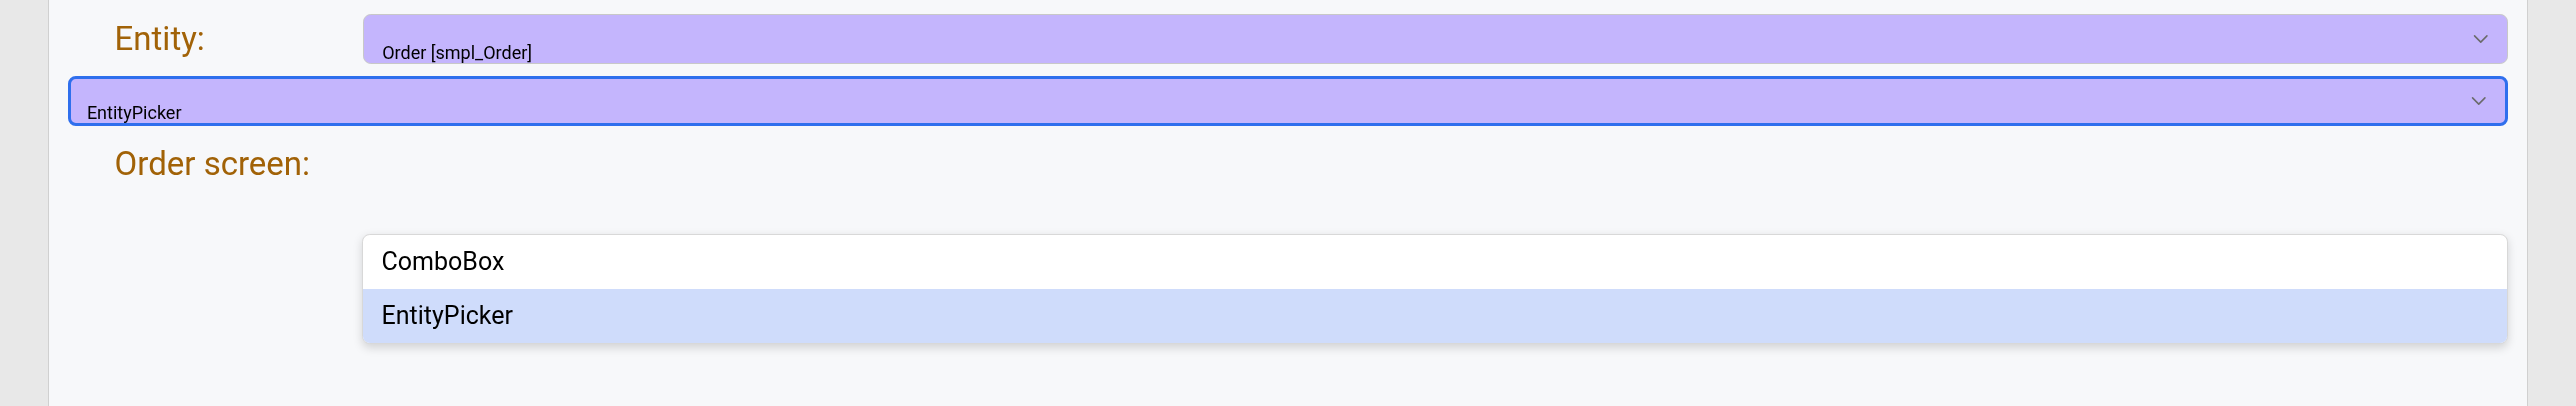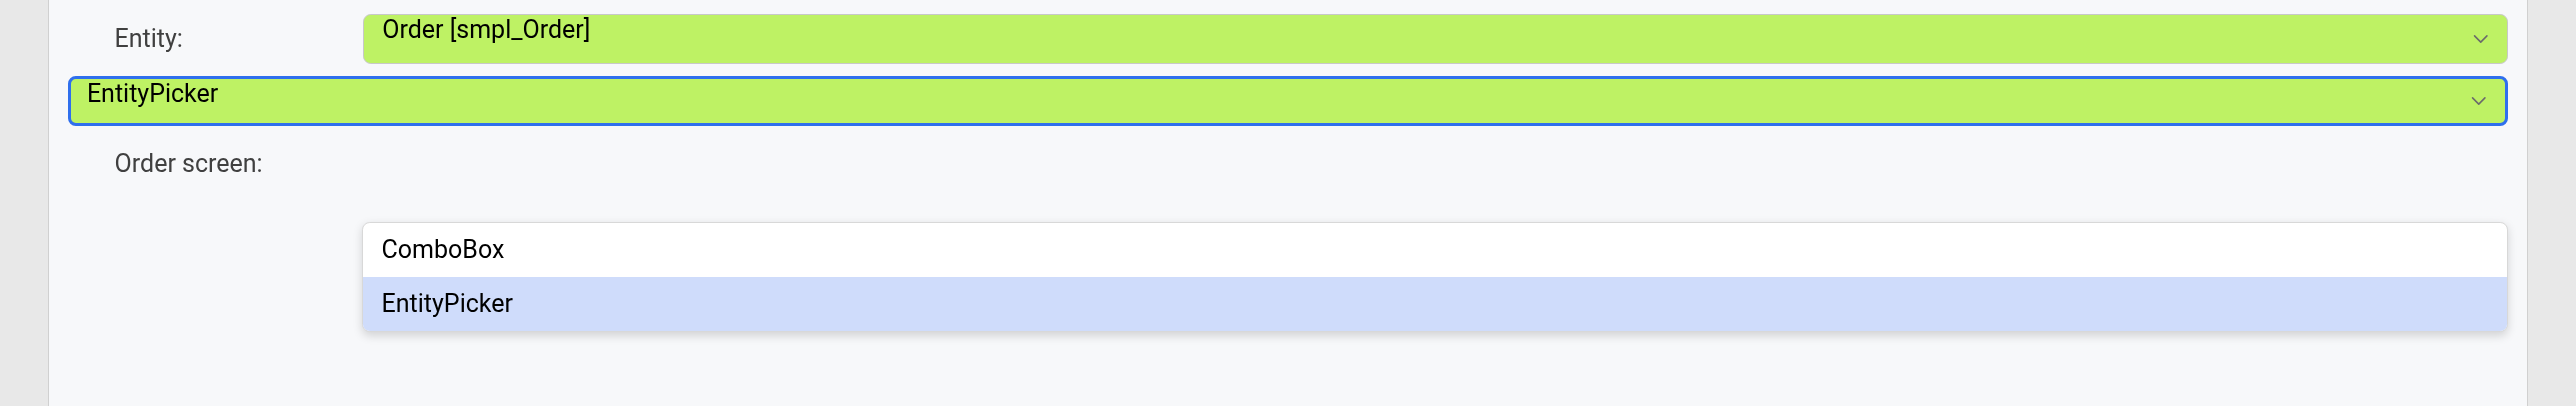--- a/index.html
+++ b/index.html
@@ -22,54 +22,54 @@
       position: relative;
     }
     .form-row {
       display: flex;
       align-items: center;
       height: 62px;
     }
     .form-row:first-child { padding-top: 7.8px; height: 70px; }
     .form-label {
       width: 295px;
-      font-size: 25px;
-      color: #404040;
+      font-size: 33px;
+      color: #a16207;
       padding-left: 47px;
     }
     .select-box {
       flex: 1;
       height: 50px;
-      background: #bef264;
+      background: #c4b5fd;
       border: 0.8px solid #c8c8c8;
       border-radius: 7.8px;
       display: flex;
-      align-items: flex-start;
+      align-items: flex-end;
       padding: 0 18.6px;
-      font-size: 25px;
+      font-size: 18px;
       color: #000;
       position: relative;
       cursor: pointer;
     }
     .select-box.focused {
       border: 3.1px solid #2f6fed;
       padding: 0 16.3px;
     }
     .select-box .chevron {
       position: absolute;
       right: 18.6px;
       top: 50%;
       transform: translateY(-50%);
       display: flex;
       align-items: center;
       justify-content: center;
     }
     .dropdown-list {
       position: absolute;
-      top: 222px;
+      top: 234px;
       left: 313px;
       right: 18.6px;
       background: #fff;
       border: 0.8px solid #d8d8d8;
       border-radius: 7.8px;
       box-shadow: 0 3.1px 9.3px rgba(0,0,0,0.15);
       overflow: hidden;
       z-index: 10;
     }
     .dropdown-item {

